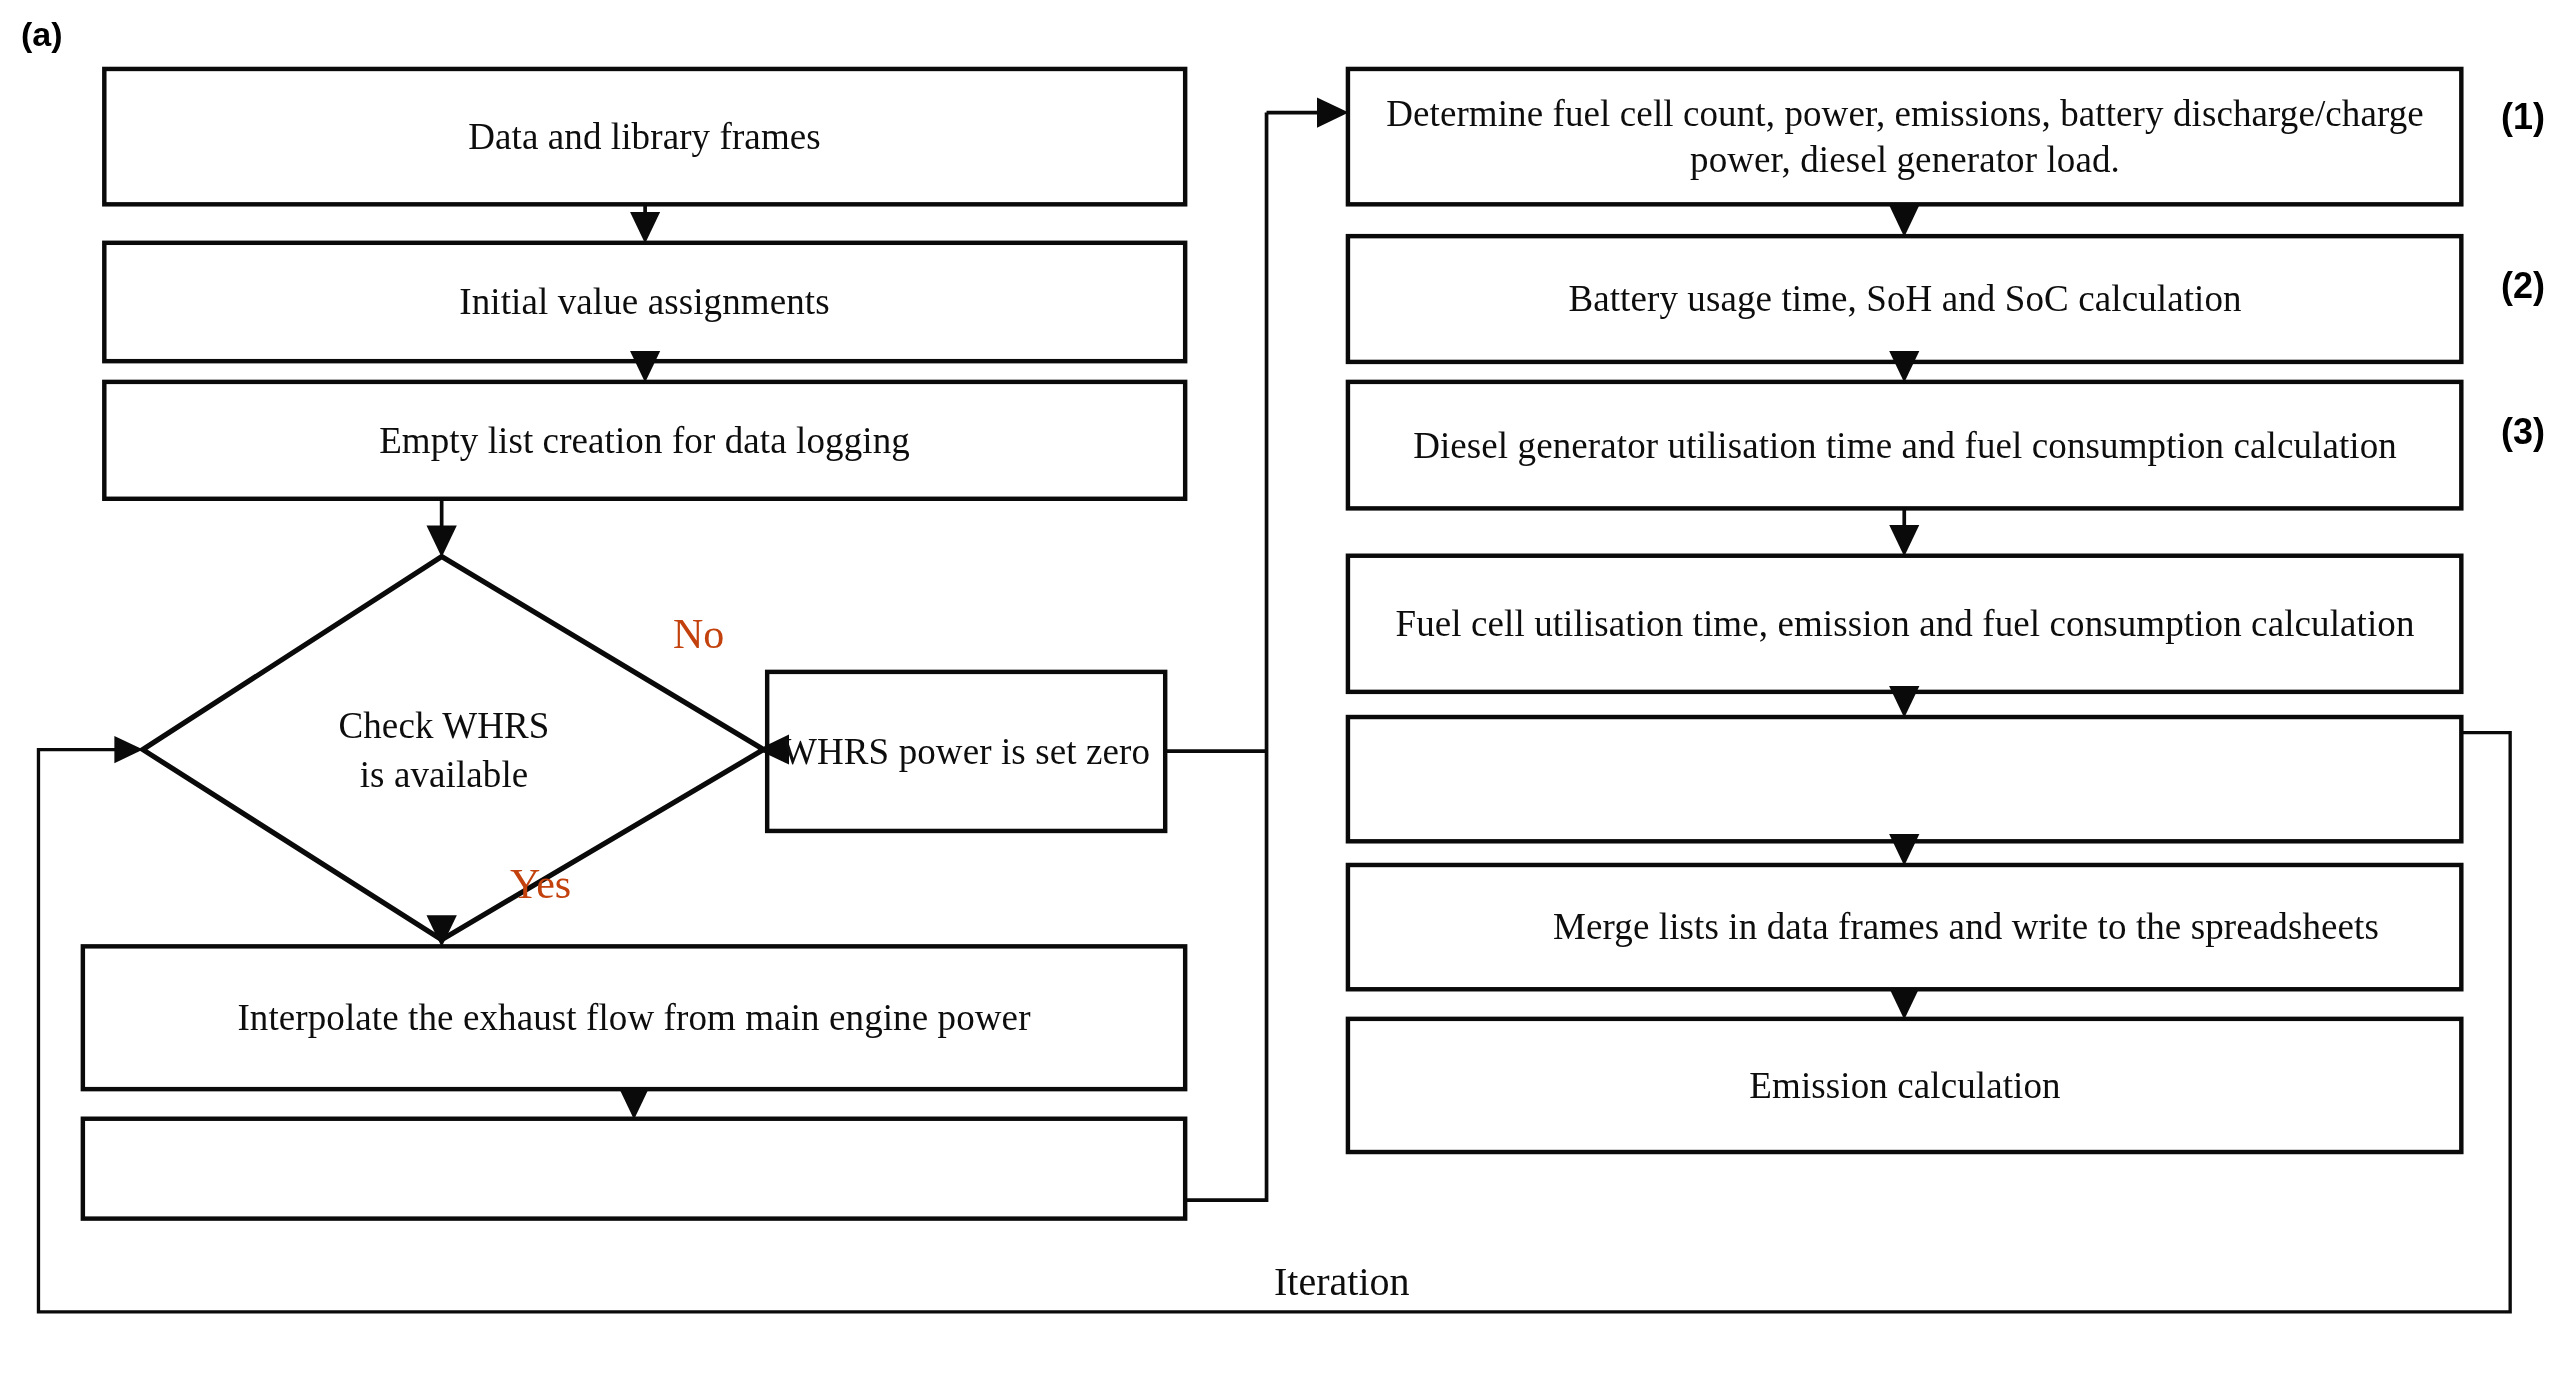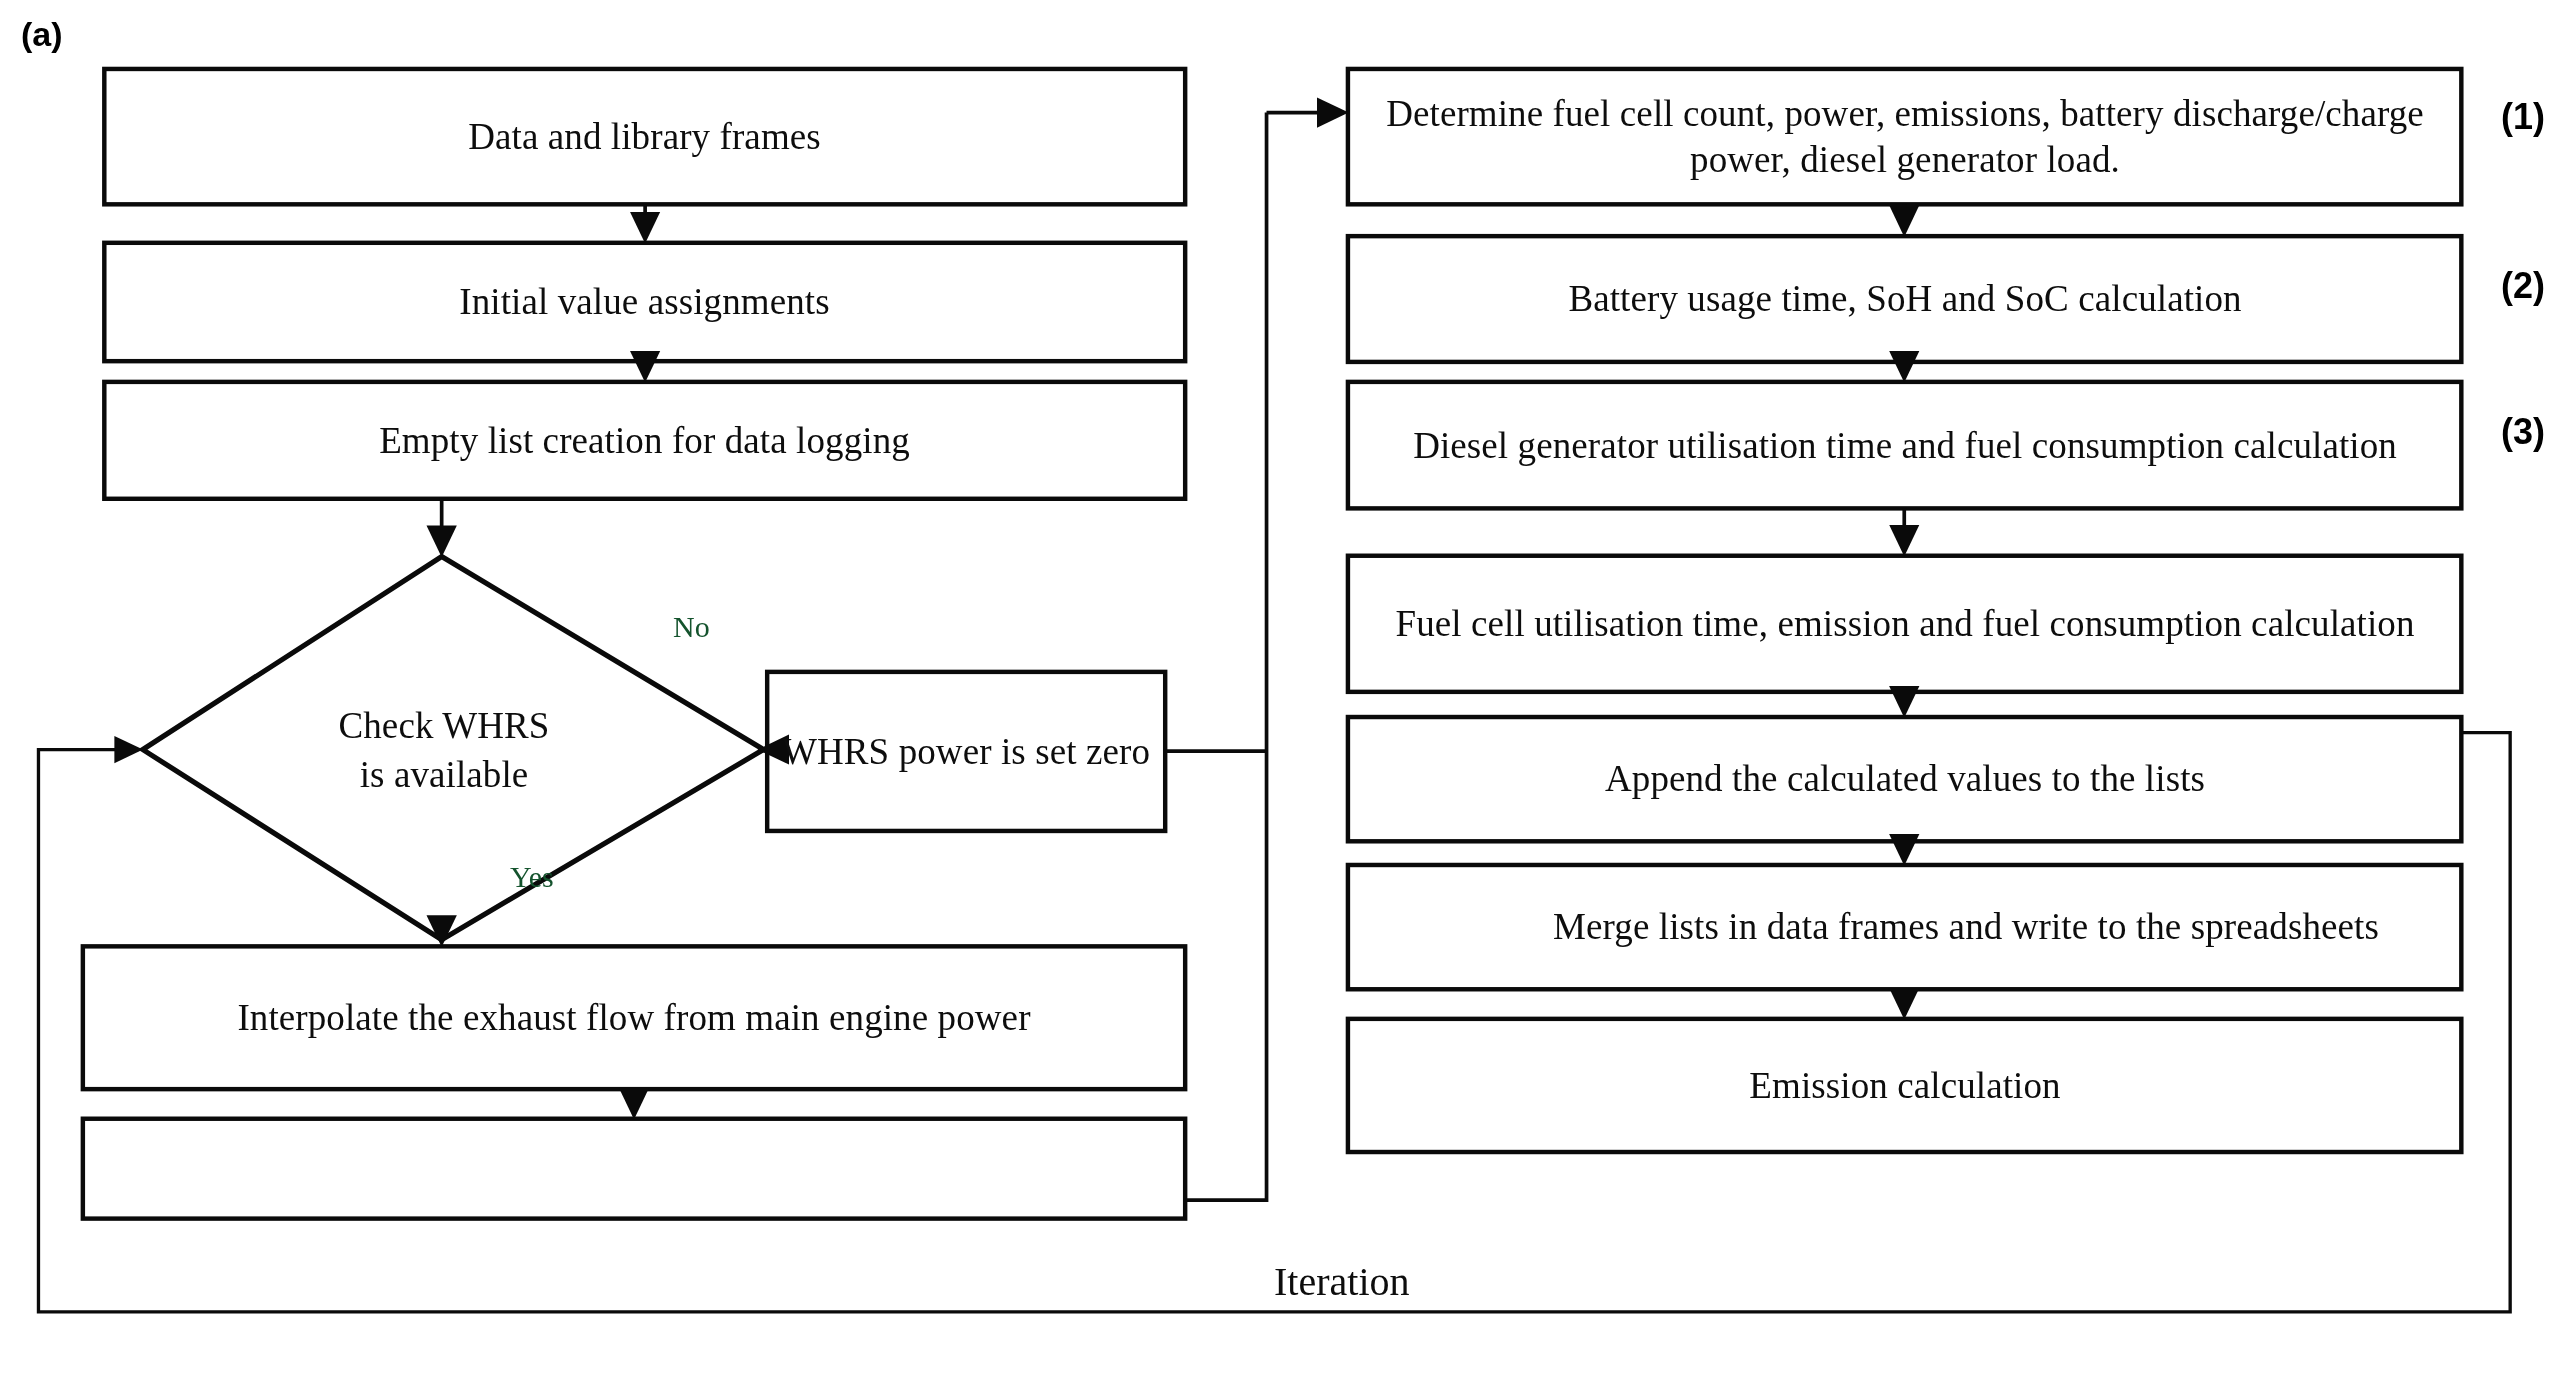--- a/index.html
+++ b/index.html
@@ -53,22 +53,22 @@
     line-height: 1.24;
     color: #0d0d0d;
     letter-spacing: 0.1px;
     box-sizing: border-box;
     padding: 0 10.4px;
     pointer-events: auto;
   }
   .edge-label {
     position: absolute;
     font-family: "Liberation Serif", "DejaVu Serif", serif;
-    font-size: 30px;
-    color: #14532d;
+    font-size: 42px;
+    color: #c2410c;
     white-space: nowrap;
   }
   .step-label {
     position: absolute;
     font-family: "Liberation Sans", "DejaVu Sans", sans-serif;
     font-size: 36px;
     font-weight: bold;
     color: #000000;
     white-space: nowrap;
   }
@@ -160,21 +160,20 @@
   <div class="edge-label" style="left:510px; top:860px;">Yes</div>
 
   <div class="node-text" style="left:1361px; top:69px; width:1088px; height:135px;">Determine fuel cell count, power, emissions, battery discharge/charge power, diesel generator load.</div>
 
   <div class="node-text" style="left:1361px; top:236px; width:1088px; height:126px;">Battery usage time, SoH and SoC calculation</div>
 
   <div class="node-text" style="left:1361px; top:382px; width:1088px; height:127px;">Diesel generator utilisation time and fuel consumption calculation</div>
 
   <div class="node-text" style="left:1361px; top:556px; width:1088px; height:136px;">Fuel cell utilisation time, emission and fuel consumption calculation</div>
 
-  <div class="node-text" style="left:1361px; top:717px; width:1088px; height:124px;">Append the calculated values to the lists</div>
 
   <div class="node-text" style="left:1422px; top:865px; width:1088px; height:124px;">Merge lists in data frames and write to the spreadsheets</div>
 
   <div class="node-text" style="left:1361px; top:1019px; width:1088px; height:133px;text-align:center;">Emission calculation</div>
 
   <div class="step-label" style="left:2501px; top:96px;">(1)</div>
   <div class="step-label" style="left:2501px; top:265px;">(2)</div>
   <div class="step-label" style="left:2501px; top:411px;">(3)</div>
 
   <div class="loop-label" style="left:1274px; top:1258px;font-family:Liberation Serif, serif;">Iteration</div>

